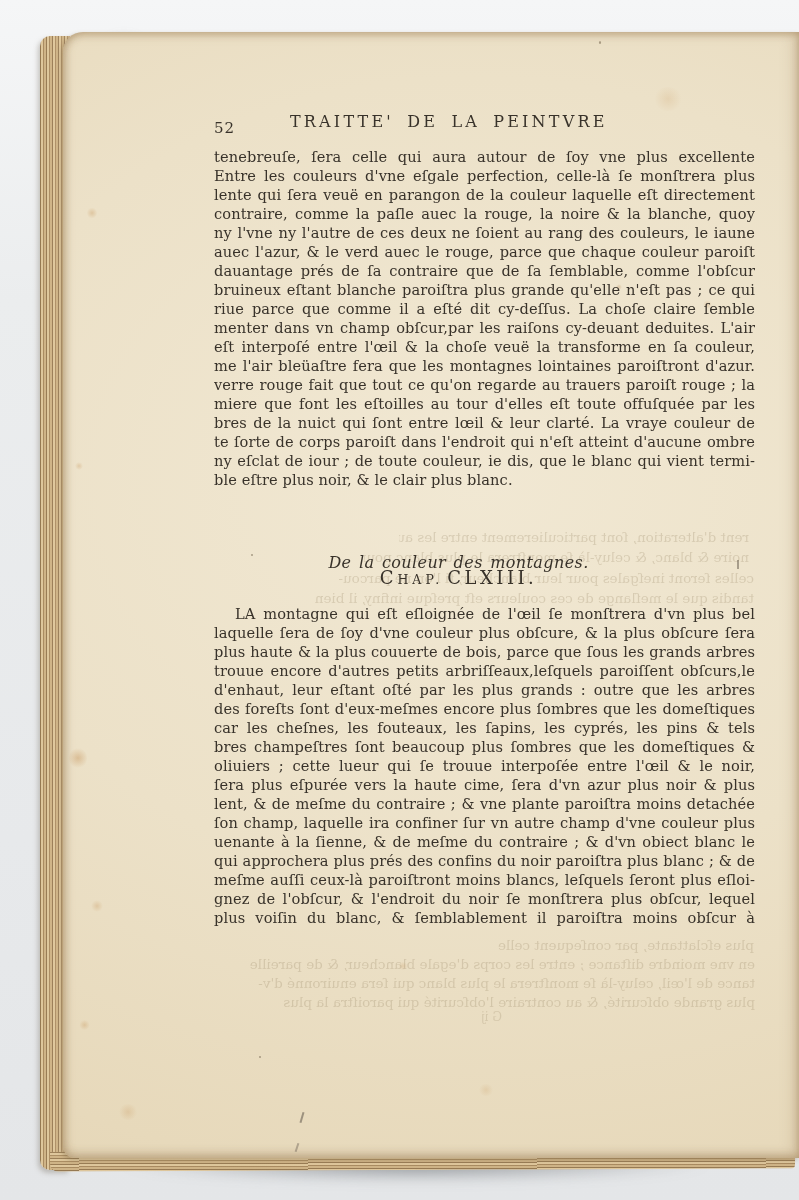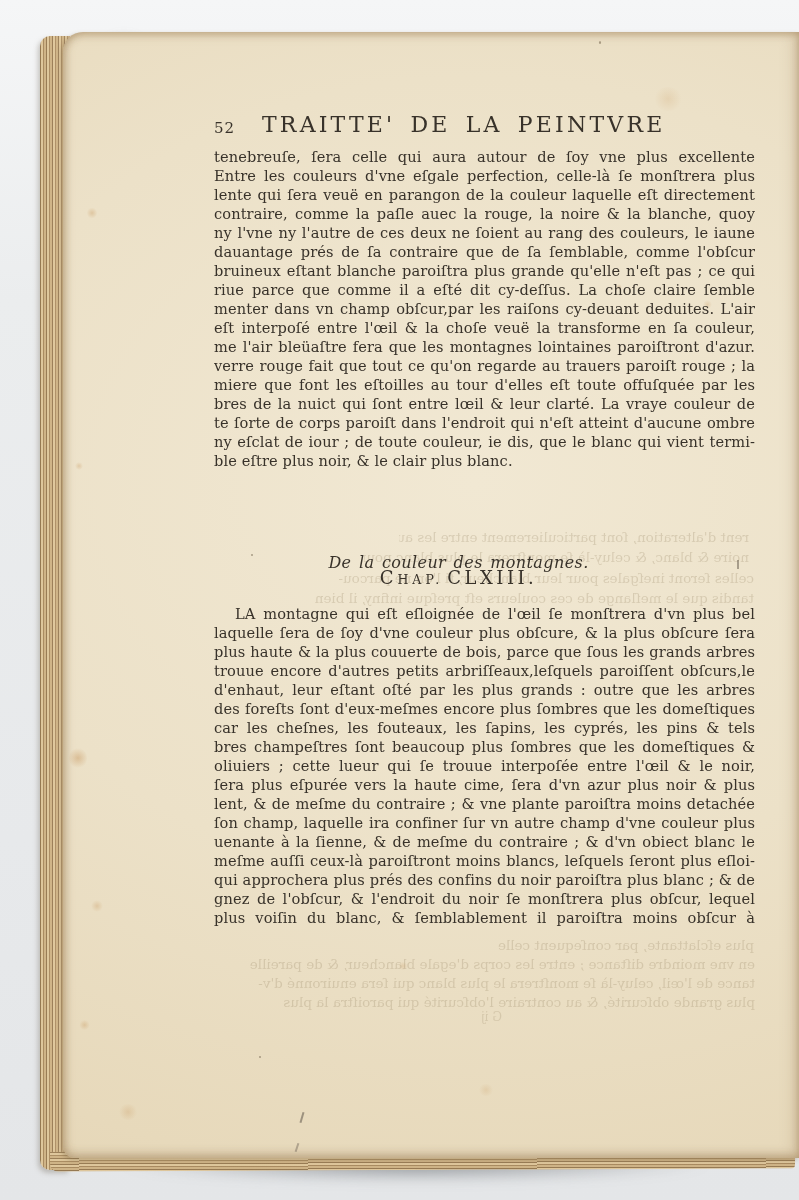--- a/index.html
+++ b/index.html
@@ -75,21 +75,21 @@
   
   .mark{position:absolute;background:#5f564a;}
   .mark.m1{left:674px;top:528px;width:2px;height:9px;opacity:.5;}
   .mark.m2{left:238px;top:1080px;width:2px;height:11px;transform:rotate(16deg);opacity:.55;}
   .mark.m3{left:233px;top:1111px;width:2px;height:9px;transform:rotate(18deg);opacity:.4;}
 
   
   .textblock{position:absolute;left:151px;top:0;width:541px;height:100%;}
   .header-row{position:absolute;left:0;top:80px;width:541px;height:26px;}
   .folio{position:absolute;left:0;top:7px;font-size:15px;letter-spacing:1px;text-align:right;}
-  .running-title{position:absolute;left:48px;top:0;font-size:22px;letter-spacing:3.2px;word-spacing:5px;white-space:nowrap;}
+  .running-title{position:absolute;left:76px;top:0;font-size:16px;letter-spacing:3.2px;word-spacing:5px;white-space:nowrap;}
 
   .para{position:absolute;left:0;width:541px;}
   .para-1{top:115px;}
   .para-2{top:572px;}
   .line{
     height:19px;line-height:19px;overflow:hidden;
     font-size:14.6px;letter-spacing:.1px;
     text-align:justify;text-align-last:justify;
   }
   .line.no-just{text-align-last:left;}
@@ -171,20 +171,21 @@
         <span class="folio">52</span>
         <span class="running-title">TRAITTE' DE LA PEINTVRE</span>
       </div>
 
       <div class="para para-1">
           <div class="line">tenebreuſe, ſera celle qui aura autour de ſoy vne plus excellente blancheur.</div>
           <div class="line">Entre les couleurs d'vne eſgale perfection, celle-là ſe monſtrera plus excel-</div>
           <div class="line">lente qui ſera veuë en parangon de la couleur laquelle eſt directement ſa</div>
           <div class="line">contraire, comme la paſle auec la rouge, la noire &amp; la blanche, quoy que</div>
           <div class="line">ny l'vne ny l'autre de ces deux ne ſoient au rang des couleurs, le iaune doré</div>
+          <div class="line">auec l'azur, &amp; le verd auec le rouge, parce que chaque couleur paroiſt</div>
           <div class="line">dauantage prés de ſa contraire que de ſa ſemblable, comme l'obſcur dans</div>
           <div class="line">bruineux eſtant blanche paroiſtra plus grande qu'elle n'eſt pas ; ce qui ar-</div>
           <div class="line">riue parce que comme il a eſté dit cy-deſſus. La choſe claire ſemble s'aug-</div>
           <div class="line">menter dans vn champ obſcur,par les raiſons cy-deuant deduites. L'air qui</div>
           <div class="line">eſt interpoſé entre l'œil &amp; la choſe veuë la transforme en ſa couleur, com-</div>
           <div class="line">me l'air bleüaſtre fera que les montagnes lointaines paroiſtront d'azur. Le</div>
           <div class="line">verre rouge fait que tout ce qu'on regarde au trauers paroiſt rouge ; la lu-</div>
           <div class="line">miere que font les eſtoilles au tour d'elles eſt toute offuſquée par les tene-</div>
           <div class="line">bres de la nuict qui ſont entre lœil &amp; leur clarté. La vraye couleur de tou-</div>
           <div class="line">te ſorte de corps paroiſt dans l'endroit qui n'eſt atteint d'aucune ombre</div>
@@ -204,21 +205,21 @@
           <div class="line">trouue encore d'autres petits arbriſſeaux,leſquels paroiſſent obſcurs,le iour</div>
           <div class="line">d'enhaut, leur eſtant oſté par les plus grands : outre que les arbres ſauuages</div>
           <div class="line">des foreſts ſont d'eux-meſmes encore plus ſombres que les domeſtiques ;</div>
           <div class="line">car les cheſnes, les fouteaux, les ſapins, les cyprés, les pins &amp; tels autres ar-</div>
           <div class="line">bres champeſtres ſont beaucoup plus ſombres que les domeſtiques &amp; les</div>
           <div class="line">oliuiers ; cette lueur qui ſe trouue interpoſée entre l'œil &amp; le noir, laquelle</div>
           <div class="line">ſera plus eſpurée vers la haute cime, ſera d'vn azur plus noir &amp; plus excel-</div>
           <div class="line">lent, &amp; de meſme du contraire ; &amp; vne plante paroiſtra moins detachée de</div>
           <div class="line">ſon champ, laquelle ira confiner ſur vn autre champ d'vne couleur plus re-</div>
           <div class="line">uenante à la ſienne, &amp; de meſme du contraire ; &amp; d'vn obiect blanc le coſté</div>
+          <div class="line">qui approchera plus prés des confins du noir paroiſtra plus blanc ; &amp; de</div>
           <div class="line">meſme auſſi ceux-là paroiſtront moins blancs, leſquels ſeront plus eſloi-</div>
-          <div class="line">qui approchera plus prés des confins du noir paroiſtra plus blanc ; &amp; de</div>
           <div class="line">gnez de l'obſcur, &amp; l'endroit du noir ſe monſtrera plus obſcur, lequel ſera</div>
           <div class="line">plus voiſin du blanc, &amp; ſemblablement il paroiſtra moins obſcur à propor-</div>
         </div>
 
     </div>
   </div>
 </div>
 
 </body></html>

